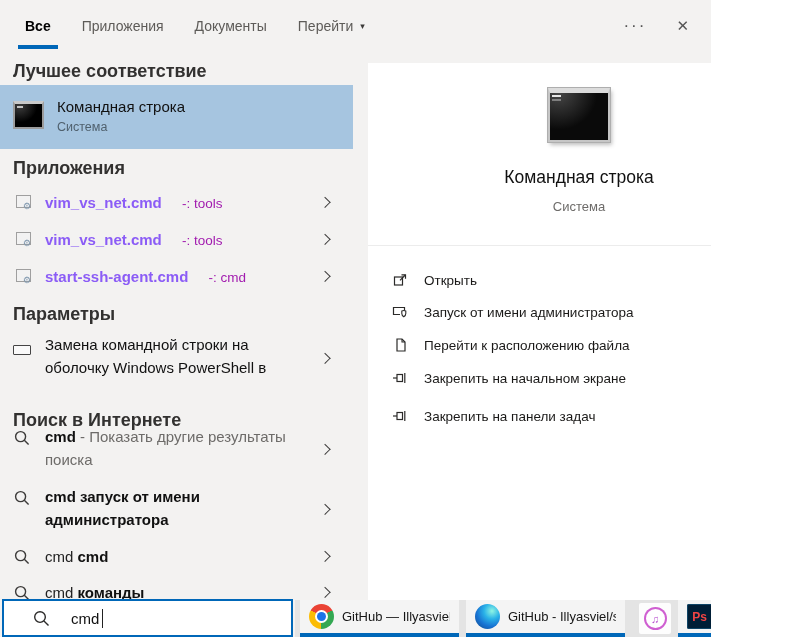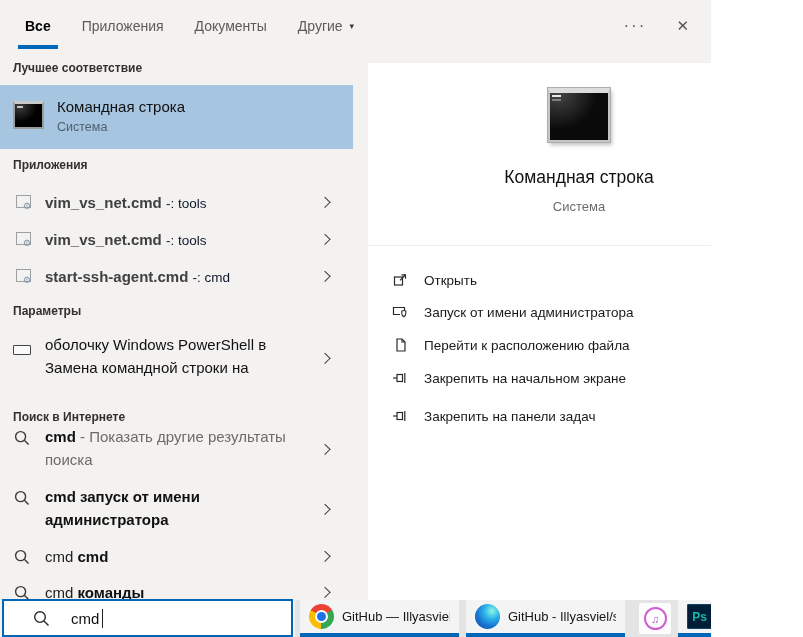--- a/index.html
+++ b/index.html
@@ -11,40 +11,40 @@
           padding-left:25px;gap:31px;}
   .tab{position:relative;height:52px;display:flex;align-items:center;font-size:14px;color:#5d5b58;cursor:default;}
   .tab.active{color:#000;font-weight:bold;}
   .tab.active::after{content:"";position:absolute;left:-7px;right:-7px;bottom:3px;height:4px;background:#0067b8;}
   .dd-arrow{font-size:9px;color:#3b3a39;margin-left:7px;}
   .top-actions{position:absolute;right:22px;top:0;height:52px;display:flex;gap:30px;align-items:center;}
   .more-dots{font-size:17px;color:#555;letter-spacing:2px;line-height:10px;}
   .close-x{font-size:15px;color:#555;}
 
   
-  .sec-header{position:absolute;left:13px;font-size:12px;font-weight:bold;color:#323130;}
+  .sec-header{position:absolute;left:13px;font-size:18px;font-weight:bold;color:#323130;}
   .row{position:absolute;left:0;width:353px;}
   .chev{position:absolute;right:24px;top:50%;width:7px;height:7px;
         border-top:1.7px solid #3b3a39;border-right:1.7px solid #3b3a39;
         transform:translateY(-58%) rotate(45deg);}
   .best-row{top:85px;height:64px;background:#a6c5e0;}
   .cmd-sm{position:absolute;left:13px;top:16px;width:31px;height:28px;background:
           radial-gradient(ellipse at 18% 10%,#3d3d3d 0%,#000 55%);
           border:2px solid #9c9c9c;border-top:3px solid #c9c9c9;box-sizing:border-box;}
   .cmd-sm::before{content:"";position:absolute;top:2px;left:2px;width:6px;height:2px;background:#ddd;opacity:.85;}
   .best-title{position:absolute;left:57px;top:13px;font-size:15px;color:#111;}
   .best-sub{position:absolute;left:57px;top:35px;font-size:12.5px;color:#50616e;}
 
   .app-row{height:37px;}
   .ic-batch{position:absolute;left:16px;top:11px;width:15px;height:13px;border:1px solid #9f9f9f;
             background:#f2f2f2;box-sizing:border-box;}
   .ic-batch::after{content:"⚙";position:absolute;right:-1px;bottom:-4px;font-size:9px;color:#7d96ad;}
   .app-text{position:absolute;left:45px;top:0;line-height:37px;font-size:15px;white-space:nowrap;}
-  .app-name{font-weight:bold;color:#404040;}
-  .app-suffix{color:#0f172a;font-size:13.5px;}
+  .app-name{font-weight:bold;color:#8b5cf6;}
+  .app-suffix{color:#a21caf;font-size:13.5px;margin-left:16px;}
 
   .ic-display{position:absolute;left:13px;top:15px;width:18px;height:10px;border:1.6px solid #444;
               border-radius:1px;box-sizing:border-box;background:#f9f9f9;}
   .set-text{position:absolute;left:45px;top:3px;font-size:15px;line-height:23px;color:#111;}
 
   .mag{position:absolute;left:14px;top:9px;}
   .mag.center{top:50%;margin-top:-8px;}
   .web-text{position:absolute;left:45px;top:4px;width:260px;font-size:15px;line-height:23px;}
   .web-bold{font-weight:bold;color:#111;}
   .web-rest{color:#6d6b69;}
@@ -85,35 +85,35 @@
   .ic-chrome{width:25px;height:25px;border-radius:50%;position:relative;flex:0 0 auto;
              background:conic-gradient(from 60deg,#34a853 0 120deg,#fbbc05 0 240deg,#ea4335 0 360deg);}
   .ic-chrome::before{content:"";position:absolute;left:50%;top:50%;width:13px;height:13px;margin:-6.5px 0 0 -6.5px;
                      background:#fff;border-radius:50%;}
   .ic-chrome::after{content:"";position:absolute;left:50%;top:50%;width:9px;height:9px;margin:-4.5px 0 0 -4.5px;
                     background:#1a73e8;border-radius:50%;}
   .ic-edge{width:25px;height:25px;border-radius:50%;flex:0 0 auto;
            background:radial-gradient(circle at 68% 28%,#8ff5e3 0%,#2bb3e8 32%,#1873d3 62%,#114684 100%);}
   .ic-itunes{width:23px;height:23px;border-radius:50%;background:#fff;box-shadow:inset 0 0 0 2px #cf5fd1;
              display:flex;align-items:center;justify-content:center;font-size:11px;color:#b84fd0;}
-  .ic-ps{width:25px;height:25px;background:#001e36;color:#14b8a6;font-weight:bold;font-size:12px;
+  .ic-ps{width:25px;height:25px;background:#001e36;color:#ef4444;font-weight:bold;font-size:12px;
          display:flex;align-items:center;justify-content:center;border-radius:2px;
          box-shadow:inset 0 0 0 1px #0f4466;flex:0 0 auto;}
 </style>
 </head>
 <body>
 
 <div class="stage">
 
   <div class="topbar">
     <span class="tab active">Все</span>
     <span class="tab">Приложения</span>
     <span class="tab">Документы</span>
     <span class="tab">
-      <span>Другие</span>
+      <span>Перейти</span>
       <span class="dd-arrow">▾</span>
     </span>
   </div>
   <div class="top-actions">
     <span class="more-dots">···</span>
     <span class="close-x">✕</span>
   </div>
 
   <div class="sec-header" style="top:61px;">Лучшее соответствие</div>
 
@@ -148,22 +148,22 @@
       <span class="app-suffix">-: cmd</span>
     </span>
     <span class="chev"></span>
   </div>
 
   <div class="sec-header" style="top:304px;">Параметры</div>
 
   <div class="row" style="top:330px;height:58px;">
     <span class="ic-display"></span>
     <span class="set-text">
+      <div>Замена командной строки на</div>
       <div>оболочку Windows PowerShell в</div>
-      <div>Замена командной строки на</div>
     </span>
     <span class="chev"></span>
   </div>
 
   <div class="sec-header" style="top:410px;">Поиск в Интернете</div>
 
   <div class="row" style="top:481px;height:58px;">
     <svg class="mag" width="16" height="16" viewBox="0 0 16 16">
       <circle cx="6.6" cy="6.6" r="5" fill="none" stroke="#3b3a39" stroke-width="1.4"></circle>
       <line x1="10.3" y1="10.3" x2="14.6" y2="14.6" stroke="#3b3a39" stroke-width="1.4"></line>

